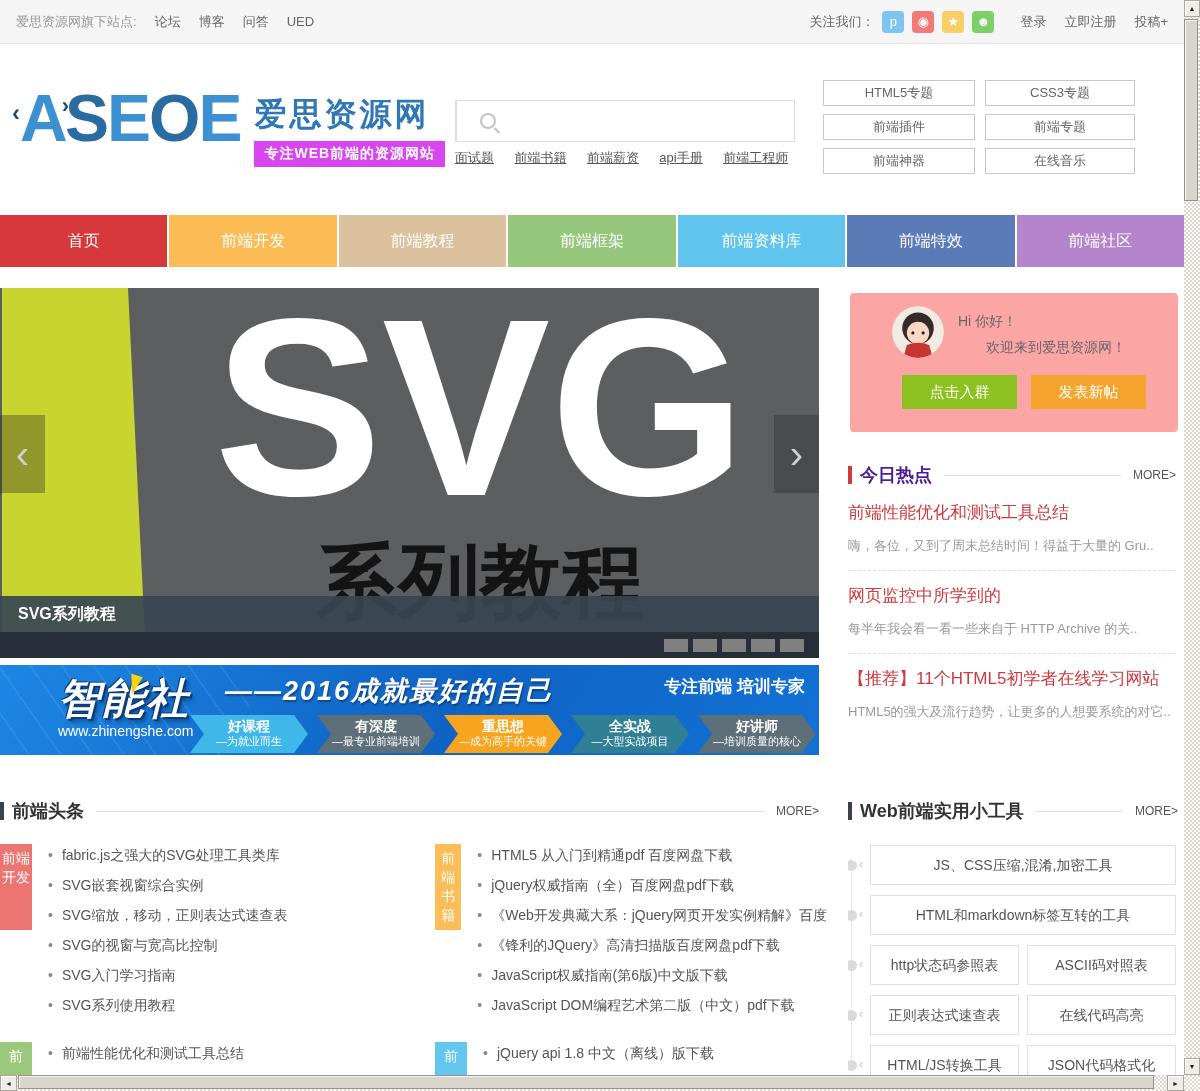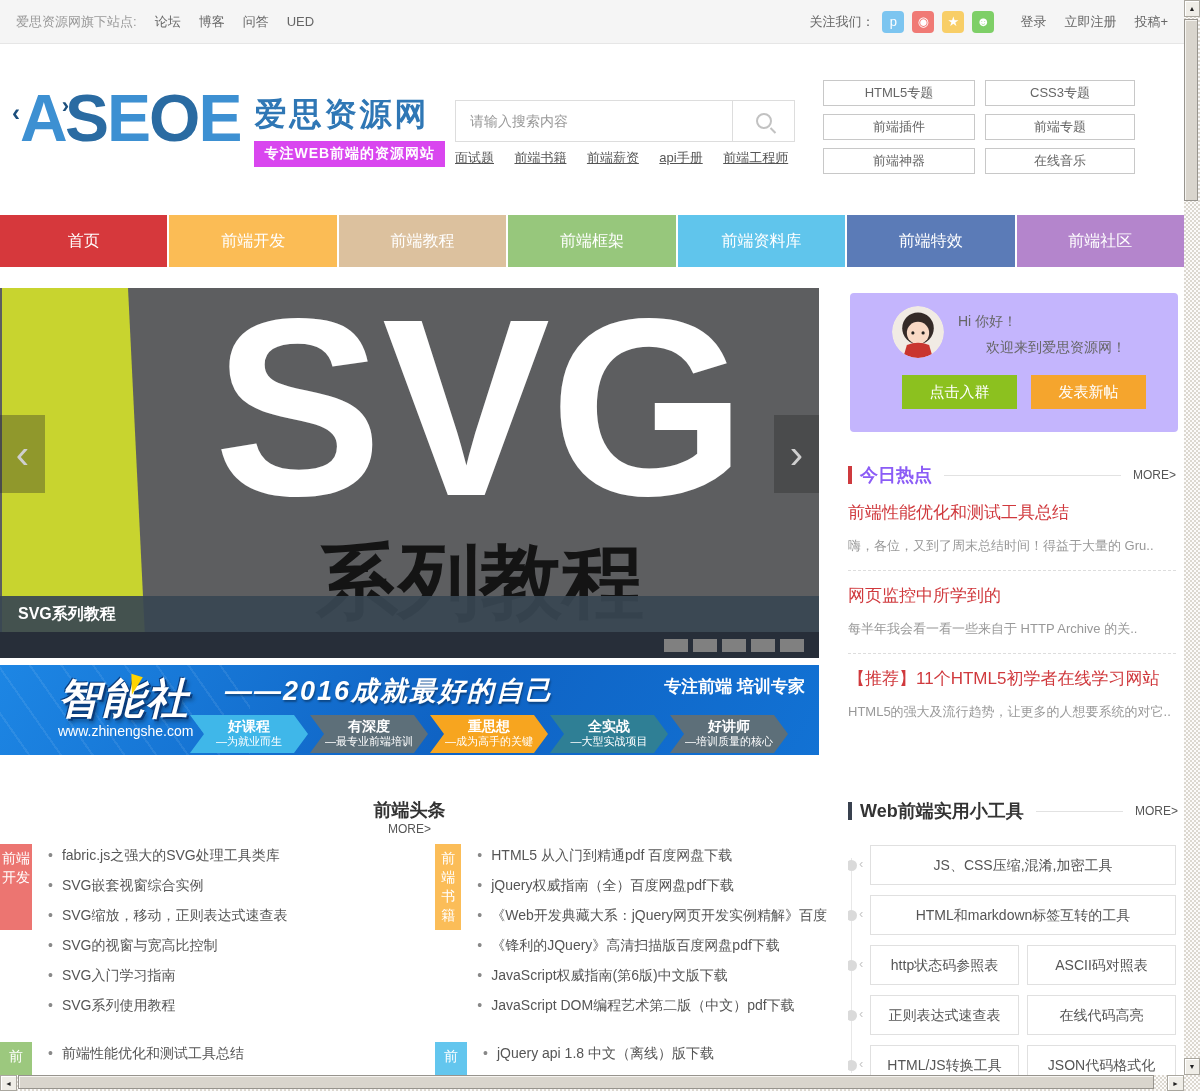--- a/index.html
+++ b/index.html
@@ -74,52 +74,52 @@
             background:repeating-linear-gradient(55deg, rgba(255,255,255,0.08) 0 2px, transparent 2px 26px); }
   .zns-brand { position:absolute; left:58px; top:6px; font-size:42px; font-weight:bold; font-style:italic;
                color:#fff; letter-spacing:2px;
                text-shadow:2px 2px 0 #0a3c7c, -1px -1px 0 #0a3c7c, 3px 4px 4px rgba(0,0,0,.4); }
   .zns-bolt { position:absolute; left:128px; top:10px; width:0; height:0; border-left:7px solid transparent;
               border-right:5px solid transparent; border-top:20px solid #ffd400; transform:rotate(18deg); z-index:2;}
   .zns-url { position:absolute; left:58px; top:58px; font-size:14px; color:#fff; }
   .slogan { position:absolute; left:225px; top:8px; font-size:27px; font-weight:bold; font-style:italic;
             color:#fff; letter-spacing:2px; text-shadow:1px 2px 2px rgba(0,0,0,.35); }
   .banner-tagline { position:absolute; right:14px; top:10px; font-size:17px; font-weight:bold; color:#fff; }
-  .features { position:absolute; left:190px; top:50px; display:flex; gap:2px; }
+  .features { position:absolute; left:190px; top:50px; display:flex; gap:9px; }
   .feat { width:118px; height:38px; color:#fff; text-align:center; padding-top:3px;
           clip-path:polygon(0 0, calc(100% - 14px) 0, 100% 50%, calc(100% - 14px) 100%, 0 100%, 14px 50%); }
   .feat .ft { font-size:14px; font-weight:bold; line-height:16px; }
   .feat .fs { font-size:11px; line-height:14px; }
 
   
   .sec-head { display:flex; align-items:center; height:26px; }
   .sec-bar { width:4px; height:18px; margin-right:8px; }
   .sec-title { font-size:18px; font-weight:bold; }
   .sec-line { flex:1; height:1px; background:#e2e2e2; margin:0 12px; }
   .sec-more { font-size:12px; color:#555; cursor:pointer; }
   .dark .sec-bar { background:#39414f; } .dark .sec-title { color:#333; }
-  .red .sec-bar { background:#ce3a3e; } .red .sec-title { color:#8b5cf6; }
-
-  
-  .headlines-head { position:absolute; left:0; top:798px; width:819px;flex-direction:column; }
+  .red .sec-bar { background:#ce3a3e; } .red .sec-title { color:#4c1d95; }
+
+  
+  .headlines-head { position:absolute; left:0; top:798px; width:819px; }
   .hl-col { position:absolute; top:840px; }
   .hl-col.c1 { left:0; width:412px; }
   .hl-col.c2 { left:435px; width:392px; }
   .hl-group { display:flex; align-items:flex-start; }
   .hl-group + .hl-group { margin-top:18px; }
   .hl-label { width:32px; color:#fff; font-size:14px; text-align:center; line-height:19px;
               padding:5px 0; margin-top:4px; word-break:break-all; }
   .hl-label.tall { height:86px; } .hl-label.short { height:62px; }
   .hl-list { list-style:none; margin-left:16px; flex:1; }
   .hl-list li { height:30px; line-height:30px; font-size:14px; color:#555; white-space:nowrap;
                 overflow:hidden; text-overflow:ellipsis; cursor:pointer; }
   .hl-list li::before { content:"•"; color:#888; margin-right:9px; }
 
   
-  .user-panel { position:absolute; left:850px; top:293px; width:328px; height:139px; background:#c4b5fd;
+  .user-panel { position:absolute; left:850px; top:293px; width:328px; height:139px; background:#fca5a5;
                 border-radius:4px; }
   .avatar { position:absolute; left:42px; top:13px; width:52px; height:52px; border-radius:50%; overflow:hidden; }
   .up-greet { position:absolute; left:108px; top:20px; font-size:14px; color:#666; }
   .up-welcome { position:absolute; left:108px; top:46px; font-size:14px; color:#666;margin-left:28px; }
   .up-btn { position:absolute; top:82px; width:115px; height:34px; border:none; color:#fff; font-size:15px;
             cursor:pointer; font-family:"Liberation Sans",sans-serif; }
   .up-btn.join { left:52px; } .up-btn.post { left:181px; }
 
   .hot { position:absolute; left:848px; top:462px; width:328px; }
   .hot-article { padding:13px 0 15px 0; border-bottom:1px dashed #ddd; }
@@ -181,21 +181,20 @@
   <div class="header">
     <a class="logo">
       <span class="lb">‹</span>
       <span class="letters"><span class="c1">A</span><span class="rb">›</span><span class="c2">S</span><span class="c1">E</span><span class="c2">O</span><span class="c1">E</span></span>
       <span class="logo-right">
         <span class="logo-cn">爱思资源网</span><br>
         <span class="logo-tag">专注WEB前端的资源网站</span>
       </span>
     </a>
     <div class="searchbox">
-      <input placeholder="请输入搜索内容" style="">
       <span class="search-btn">
           <span class="mag"></span>
         </span>
     </div>
     <div class="hotlinks">
       <a>面试题</a>
       <a>前端书籍</a>
       <a>前端薪资</a>
       <a>api手册</a>
       <a>前端工程师</a>

